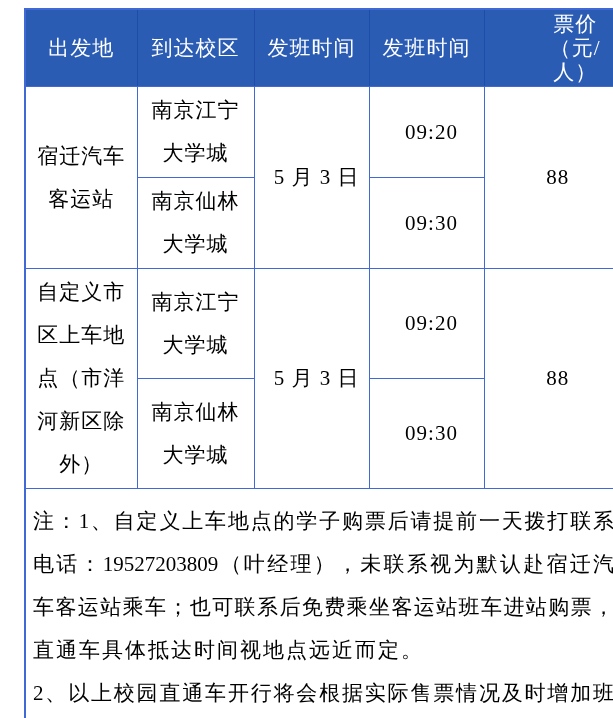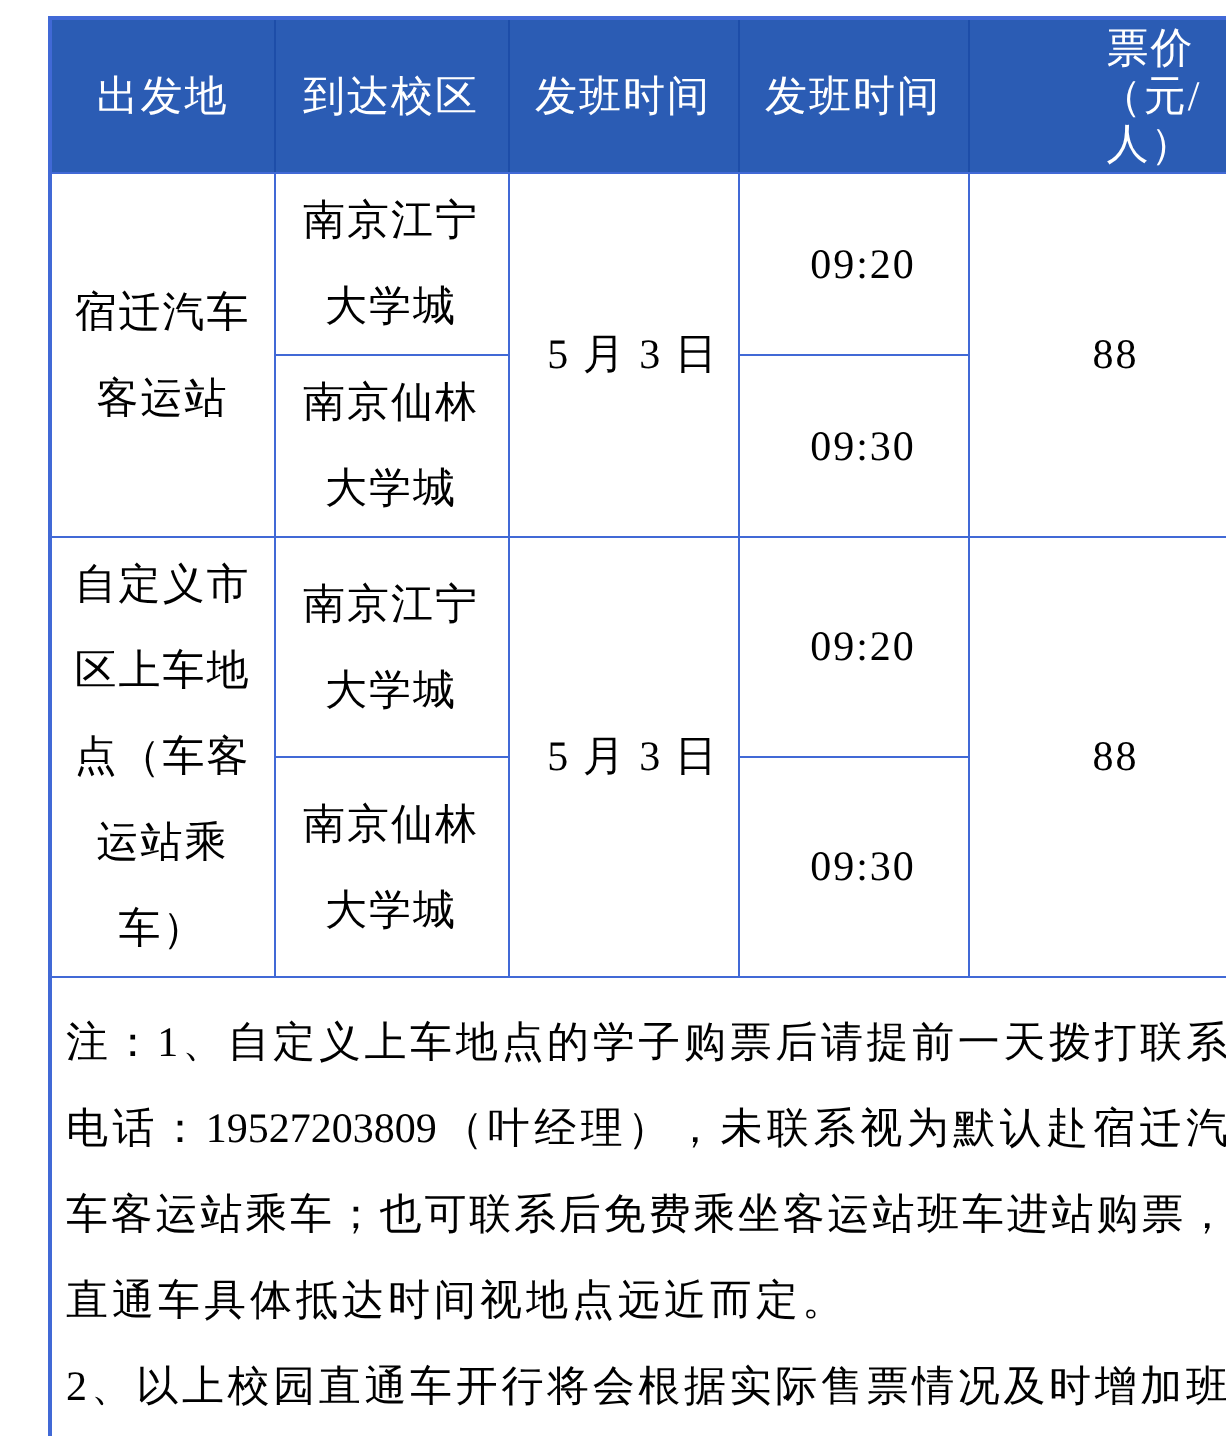--- a/index.html
+++ b/index.html
@@ -99,21 +99,21 @@
         <td rowspan="2" class="nowrap">5 月 3 日</td>
         <td class="nowrap">09:20</td>
         <td rowspan="2" class="nowrap">88</td>
       </tr>
       <tr class="s1-row">
         <td>南京仙林大学城</td>
         <td class="nowrap">09:30</td>
       </tr>
 
       <tr class="s2-row">
-        <td rowspan="2">自定义市区上车地点（车客运站乘车）</td>
+        <td rowspan="2">自定义市区上车地点（市洋河新区除外）</td>
         <td>南京江宁大学城</td>
         <td rowspan="2" class="nowrap">5 月 3 日</td>
         <td class="nowrap">09:20</td>
         <td rowspan="2" class="nowrap">88</td>
       </tr>
       <tr class="s2-row">
         <td>南京仙林大学城</td>
         <td class="nowrap">09:30</td>
       </tr>
 

